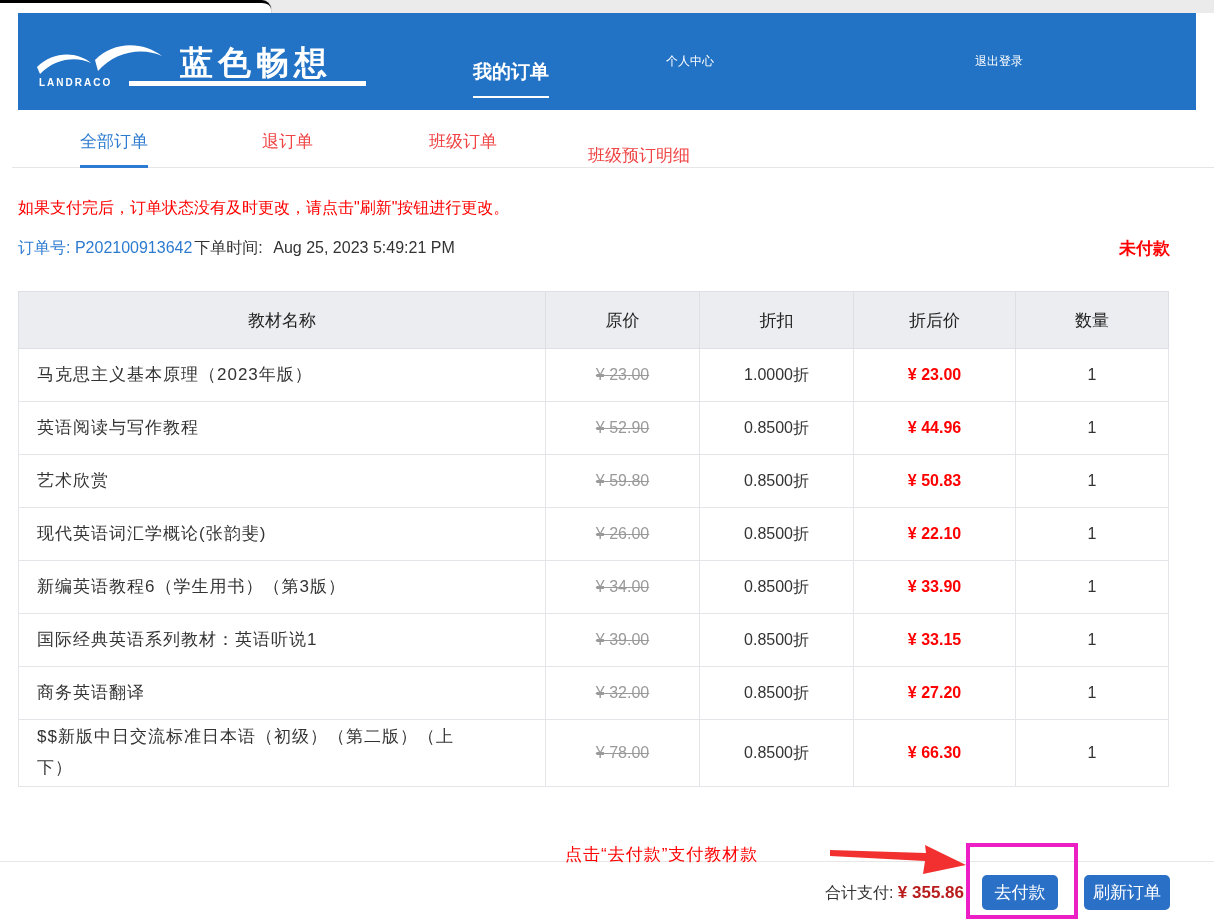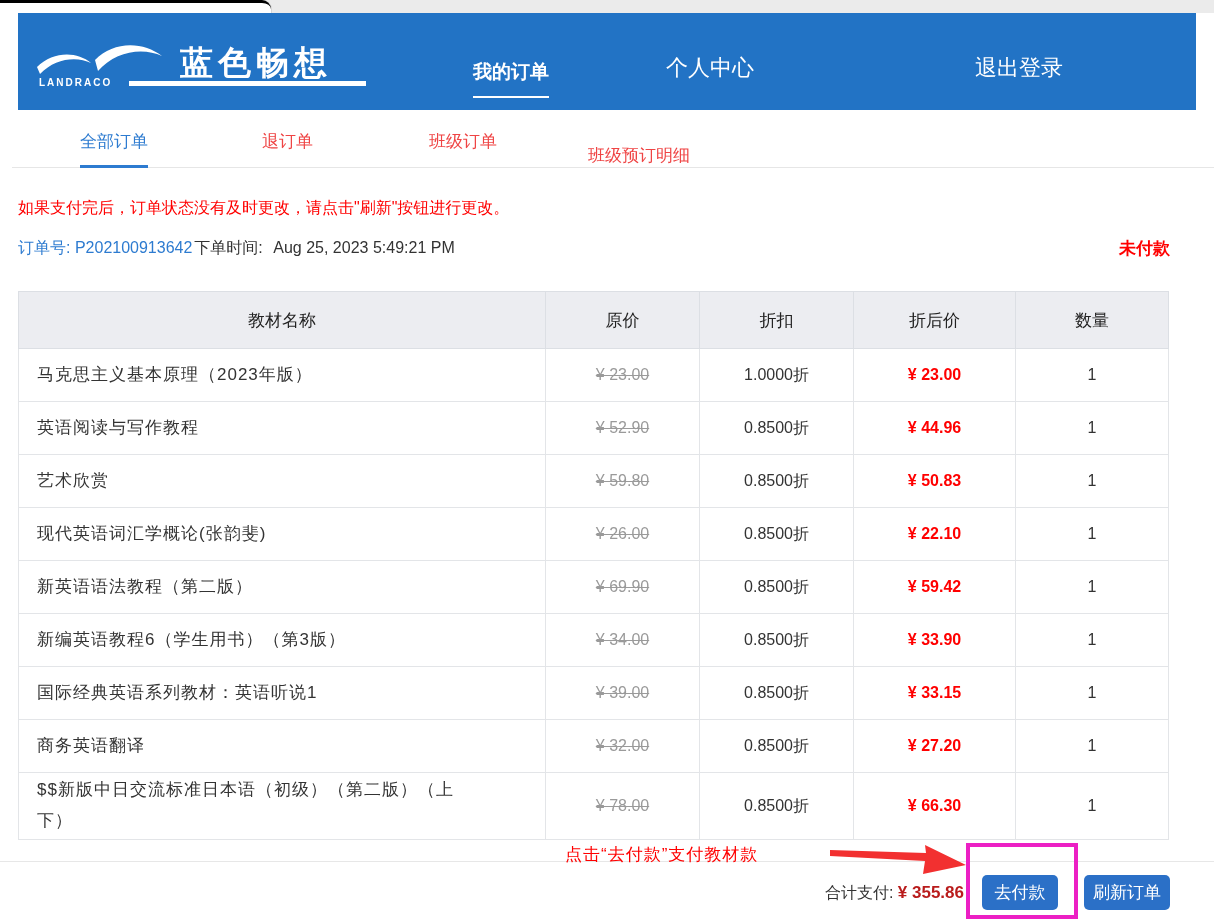--- a/index.html
+++ b/index.html
@@ -13,21 +13,21 @@
              border-top:3px solid #000; border-radius:0 9px 0 0; box-shadow:1px 0 0 #d6d6d6; }
 
   
   .header { position:absolute; left:18px; top:13px; width:1178px; height:97px; background:#2273c5; }
   .logo-wrap { position:absolute; left:17px; top:30px; width:350px; height:62px; }
   .logo-swoosh { position:absolute; left:0; top:0; }
   .logo-en { position:absolute; left:4px; top:34px; color:#fff; font-size:10px; letter-spacing:2px; font-weight:bold; }
   .logo-bar { position:absolute; left:94px; top:38px; width:237px; height:5px; background:#fff; }
   .logo-cn { position:absolute; left:145px; top:-2px; color:#fff; font-size:33px; font-weight:bold; letter-spacing:5px; }
   .nav { position:absolute; left:0; top:0; width:100%; height:97px; }
-  .nav-item { position:absolute; top:40px; color:#fff; font-size:22px; cursor:pointer; }
+  .nav-item { position:absolute; top:40px; color:#fff; font-size:12px; cursor:pointer; }
   .nav-item.active { font-weight:bold; font-size:19px; padding-bottom:11px; border-bottom:2px solid #fff;margin-top:6px; }
   .nav-my { left:455px; }
   .nav-profile { left:648px; }
   .nav-logout { left:957px; }
 
   
   .tabrow { position:absolute; left:12px; top:118px; width:1214px; height:50px; border-bottom:1px solid #e6e6e6; }
   .tab { position:absolute; top:12px; font-size:17px; color:#ef4444; cursor:pointer; padding-bottom:12px; }
   .tab.active { color:#2d7bd0; border-bottom:3px solid #2d7bd0; }
   .tab-1 { left:68px; } .tab-2 { left:250px; } .tab-3 { left:417px; } .tab-4 { left:576px;margin-top:14px; }
@@ -152,27 +152,20 @@
         <td>1</td>
       </tr>
       <tr>
         <td class="name">现代英语词汇学概论(张韵斐)</td>
         <td><span class="orig-price">¥ 26.00</span></td>
         <td>0.8500折</td>
         <td><span class="final-price">¥ 22.10</span></td>
         <td>1</td>
       </tr>
       <tr>
-        <td class="name">新英语语法教程（第二版）</td>
-        <td><span class="orig-price">¥ 69.90</span></td>
-        <td>0.8500折</td>
-        <td><span class="final-price">¥ 59.42</span></td>
-        <td>1</td>
-      </tr>
-      <tr>
         <td class="name">新编英语教程6（学生用书）（第3版）</td>
         <td><span class="orig-price">¥ 34.00</span></td>
         <td>0.8500折</td>
         <td><span class="final-price">¥ 33.90</span></td>
         <td>1</td>
       </tr>
       <tr>
         <td class="name">国际经典英语系列教材：英语听说1</td>
         <td><span class="orig-price">¥ 39.00</span></td>
         <td>0.8500折</td>

